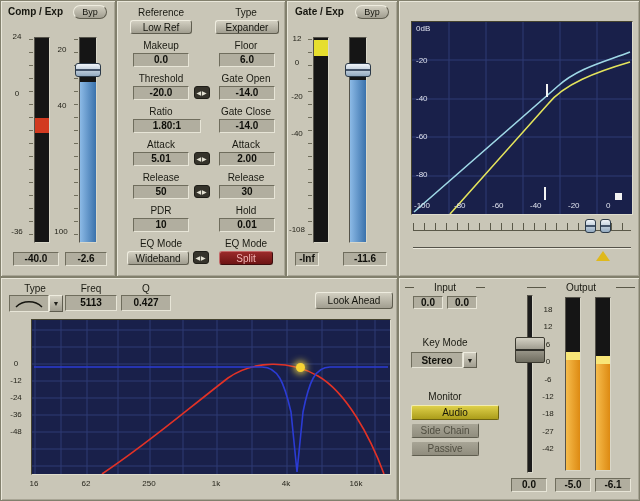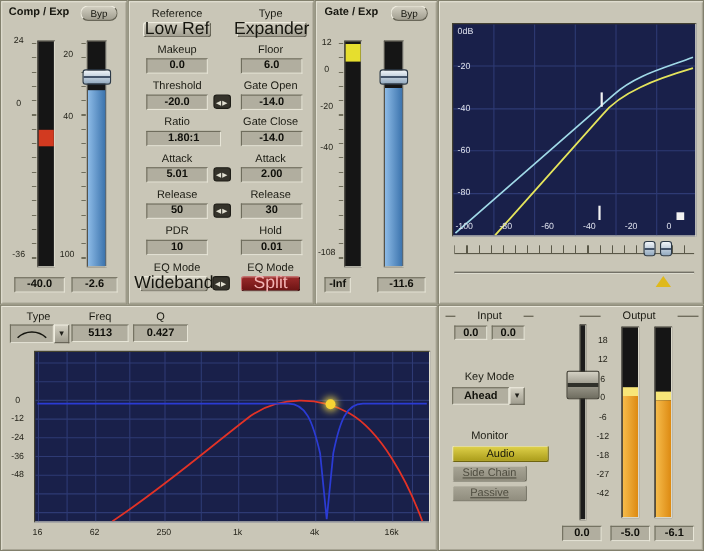--- a/index.html
+++ b/index.html
@@ -9,21 +9,21 @@
   .panel { position:absolute; background:#c9c6b7; border:1px solid #82806d;
            box-shadow: inset 1px 1px 0 #e9e7da, inset -1px -1px 0 #a8a595; }
   .title { position:absolute; font-size:10px; font-weight:bold; color:#16160f; white-space:nowrap; }
   .lbl { position:absolute; font-size:10px; color:#1a1a12; text-align:center; white-space:nowrap; }
   .sc { position:absolute; font-size:8px; color:#26251c; text-align:center; }
   .display { position:absolute; background:#b1ae9f; border:1px solid;
              border-color:#6f6d5d #e7e5d7 #e7e5d7 #6f6d5d;
              font-size:10px; font-weight:bold; color:#0f0f0a; text-align:center; }
   .btn { position:absolute; background:linear-gradient(180deg,#d2cfc1,#a19e90); border:1px solid;
          border-color:#eeecdf #5f5d4f #5f5d4f #eeecdf; border-radius:3px;
-         font-size:16px; color:#15150e; display:flex; align-items:center; justify-content:center; }
+         font-size:10px; color:#15150e; display:flex; align-items:center; justify-content:center; }
   .byp { border-radius:7px; font-size:9px; }
   .spin { position:absolute; background:#35332b; border:1px solid #1e1d17; border-radius:3px;
           color:#e2e0d2; font-size:6px; display:flex; align-items:center; justify-content:center; letter-spacing:1px; }
   .meter { position:absolute; background:#151515; border:1px solid;
            border-color:#55534a #d9d7c9 #d9d7c9 #55534a; overflow:hidden; }
   .fill-blue { position:absolute; left:0; right:0; background:linear-gradient(90deg,#8cbae6,#3a72ac); }
   .seg-red { position:absolute; left:0; right:0; background:#d23a20; }
   .seg-yellow { position:absolute; left:0; right:0; background:#e6de2e; }
   .fill-orange { position:absolute; left:0; right:0; background:linear-gradient(90deg,#f6bc4c,#dd8a12); }
   .seg-peak { position:absolute; left:0; right:0; background:#f8e678; }
@@ -44,21 +44,21 @@
   .dd-val { flex:1; background:#b1ae9f; border:1px solid; border-color:#6f6d5d #e7e5d7 #e7e5d7 #6f6d5d;
             font-size:10px; font-weight:bold; color:#12120c; display:flex; align-items:center; justify-content:center; }
   .dd-arr { width:14px; background:linear-gradient(180deg,#d2cfc1,#a19e90); border:1px solid;
             border-color:#eeecdf #5f5d4f #5f5d4f #eeecdf; font-size:7px; color:#20201a;
             display:flex; align-items:center; justify-content:center; }
   .mon { position:absolute; border:1px solid; border-radius:2px; font-size:10px;
          display:flex; align-items:center; justify-content:center; }
   .mon-on { background:linear-gradient(180deg,#ded049,#ab9d1b); color:#18180a;
             border-color:#f2ecb0 #6e6410 #6e6410 #f2ecb0; }
   .mon-off { background:linear-gradient(180deg,#a8a596,#908d7e); color:#504e41;
-             border-color:#c9c6b7 #5f5d4f #5f5d4f #c9c6b7;text-decoration:underline; }
+             border-color:#c9c6b7 #5f5d4f #5f5d4f #c9c6b7; }
   .split { background:linear-gradient(180deg,#9a2a2a,#6d1414); color:#f2b4b4;
            border-color:#c46868 #3c0d0d #3c0d0d #c46868; }
   .ftrack { position:absolute; background:#1c1c1c; border:1px solid;
             border-color:#55534a #d9d7c9 #d9d7c9 #55534a; }
   .fcap { position:absolute; border:1px solid #3c3a30; border-radius:2px; z-index:3;
           background:linear-gradient(180deg, rgba(0,0,0,0) 44%, #30302a 44%, #30302a 56%, rgba(0,0,0,0) 56%),
                      linear-gradient(180deg,#d4d1c4 0%, #9b988b 50%, #6f6d60 100%); }
   .dash { height:1px; background:#5a5848; }
   .grp { position:absolute; display:flex; align-items:center; justify-content:center; gap:20px; }
   .eqdot { position:absolute; width:9px; height:9px; border-radius:50%; background:#f6d434;
@@ -217,20 +217,21 @@
           </svg>
       </div>
       <div class="dd-arr">▼</div>
     </div>
 
     <span class="lbl" style="left:64px;top:5px;width:52px">Freq</span>
     <div class="display" style="left:64px;top:17px;width:52px;height:16px;line-height:14px">5113</div>
     <span class="lbl" style="left:120px;top:5px;width:50px">Q</span>
     <div class="display" style="left:120px;top:17px;width:50px;height:16px;line-height:14px">0.427</div>
 
+    <div class="btn" style="left:314px;top:14px;width:78px;height:17px">Look Ahead</div>
 
     <div class="graph" style="left:30px;top:41px;width:360px;height:156px">
       <svg width="358" height="154" viewBox="0 0 358 154">
         <g stroke="#2e3a74" stroke-width="1">
           <line x1="3" y1="0" x2="3" y2="154"></line>
             <line x1="29" y1="0" x2="29" y2="154"></line>
           <line x1="55" y1="0" x2="55" y2="154"></line>
             <line x1="86" y1="0" x2="86" y2="154"></line>
           <line x1="118" y1="0" x2="118" y2="154"></line>
             <line x1="151" y1="0" x2="151" y2="154"></line>
@@ -274,21 +275,21 @@
     <div class="grp" style="left:6px;top:4px;width:80px">
       <span class="dash" style="width:12px"></span>
       <span style="font-size:10px;color:#1a1a12">Input</span>
       <span class="dash" style="width:12px"></span>
     </div>
     <div class="display" style="left:14px;top:18px;width:30px;height:13px;line-height:11px">0.0</div>
     <div class="display" style="left:48px;top:18px;width:30px;height:13px;line-height:11px">0.0</div>
 
     <span class="lbl" style="left:10px;top:59px;width:72px">Key Mode</span>
     <div class="dd" style="left:12px;top:74px;width:66px;height:16px">
-      <div class="dd-val">Ahead</div>
+      <div class="dd-val">Stereo</div>
       <div class="dd-arr">▼</div>
     </div>
 
     <span class="lbl" style="left:12px;top:113px;width:68px">Monitor</span>
     <div class="mon mon-on" style="left:12px;top:127px;width:88px;height:15px">Audio</div>
     <div class="mon mon-off" style="left:12px;top:145px;width:68px;height:15px">Side Chain</div>
     <div class="mon mon-off" style="left:12px;top:163px;width:68px;height:15px">Passive</div>
 
     <div class="grp" style="left:128px;top:4px;width:108px">
       <span class="dash" style="width:20px"></span>

